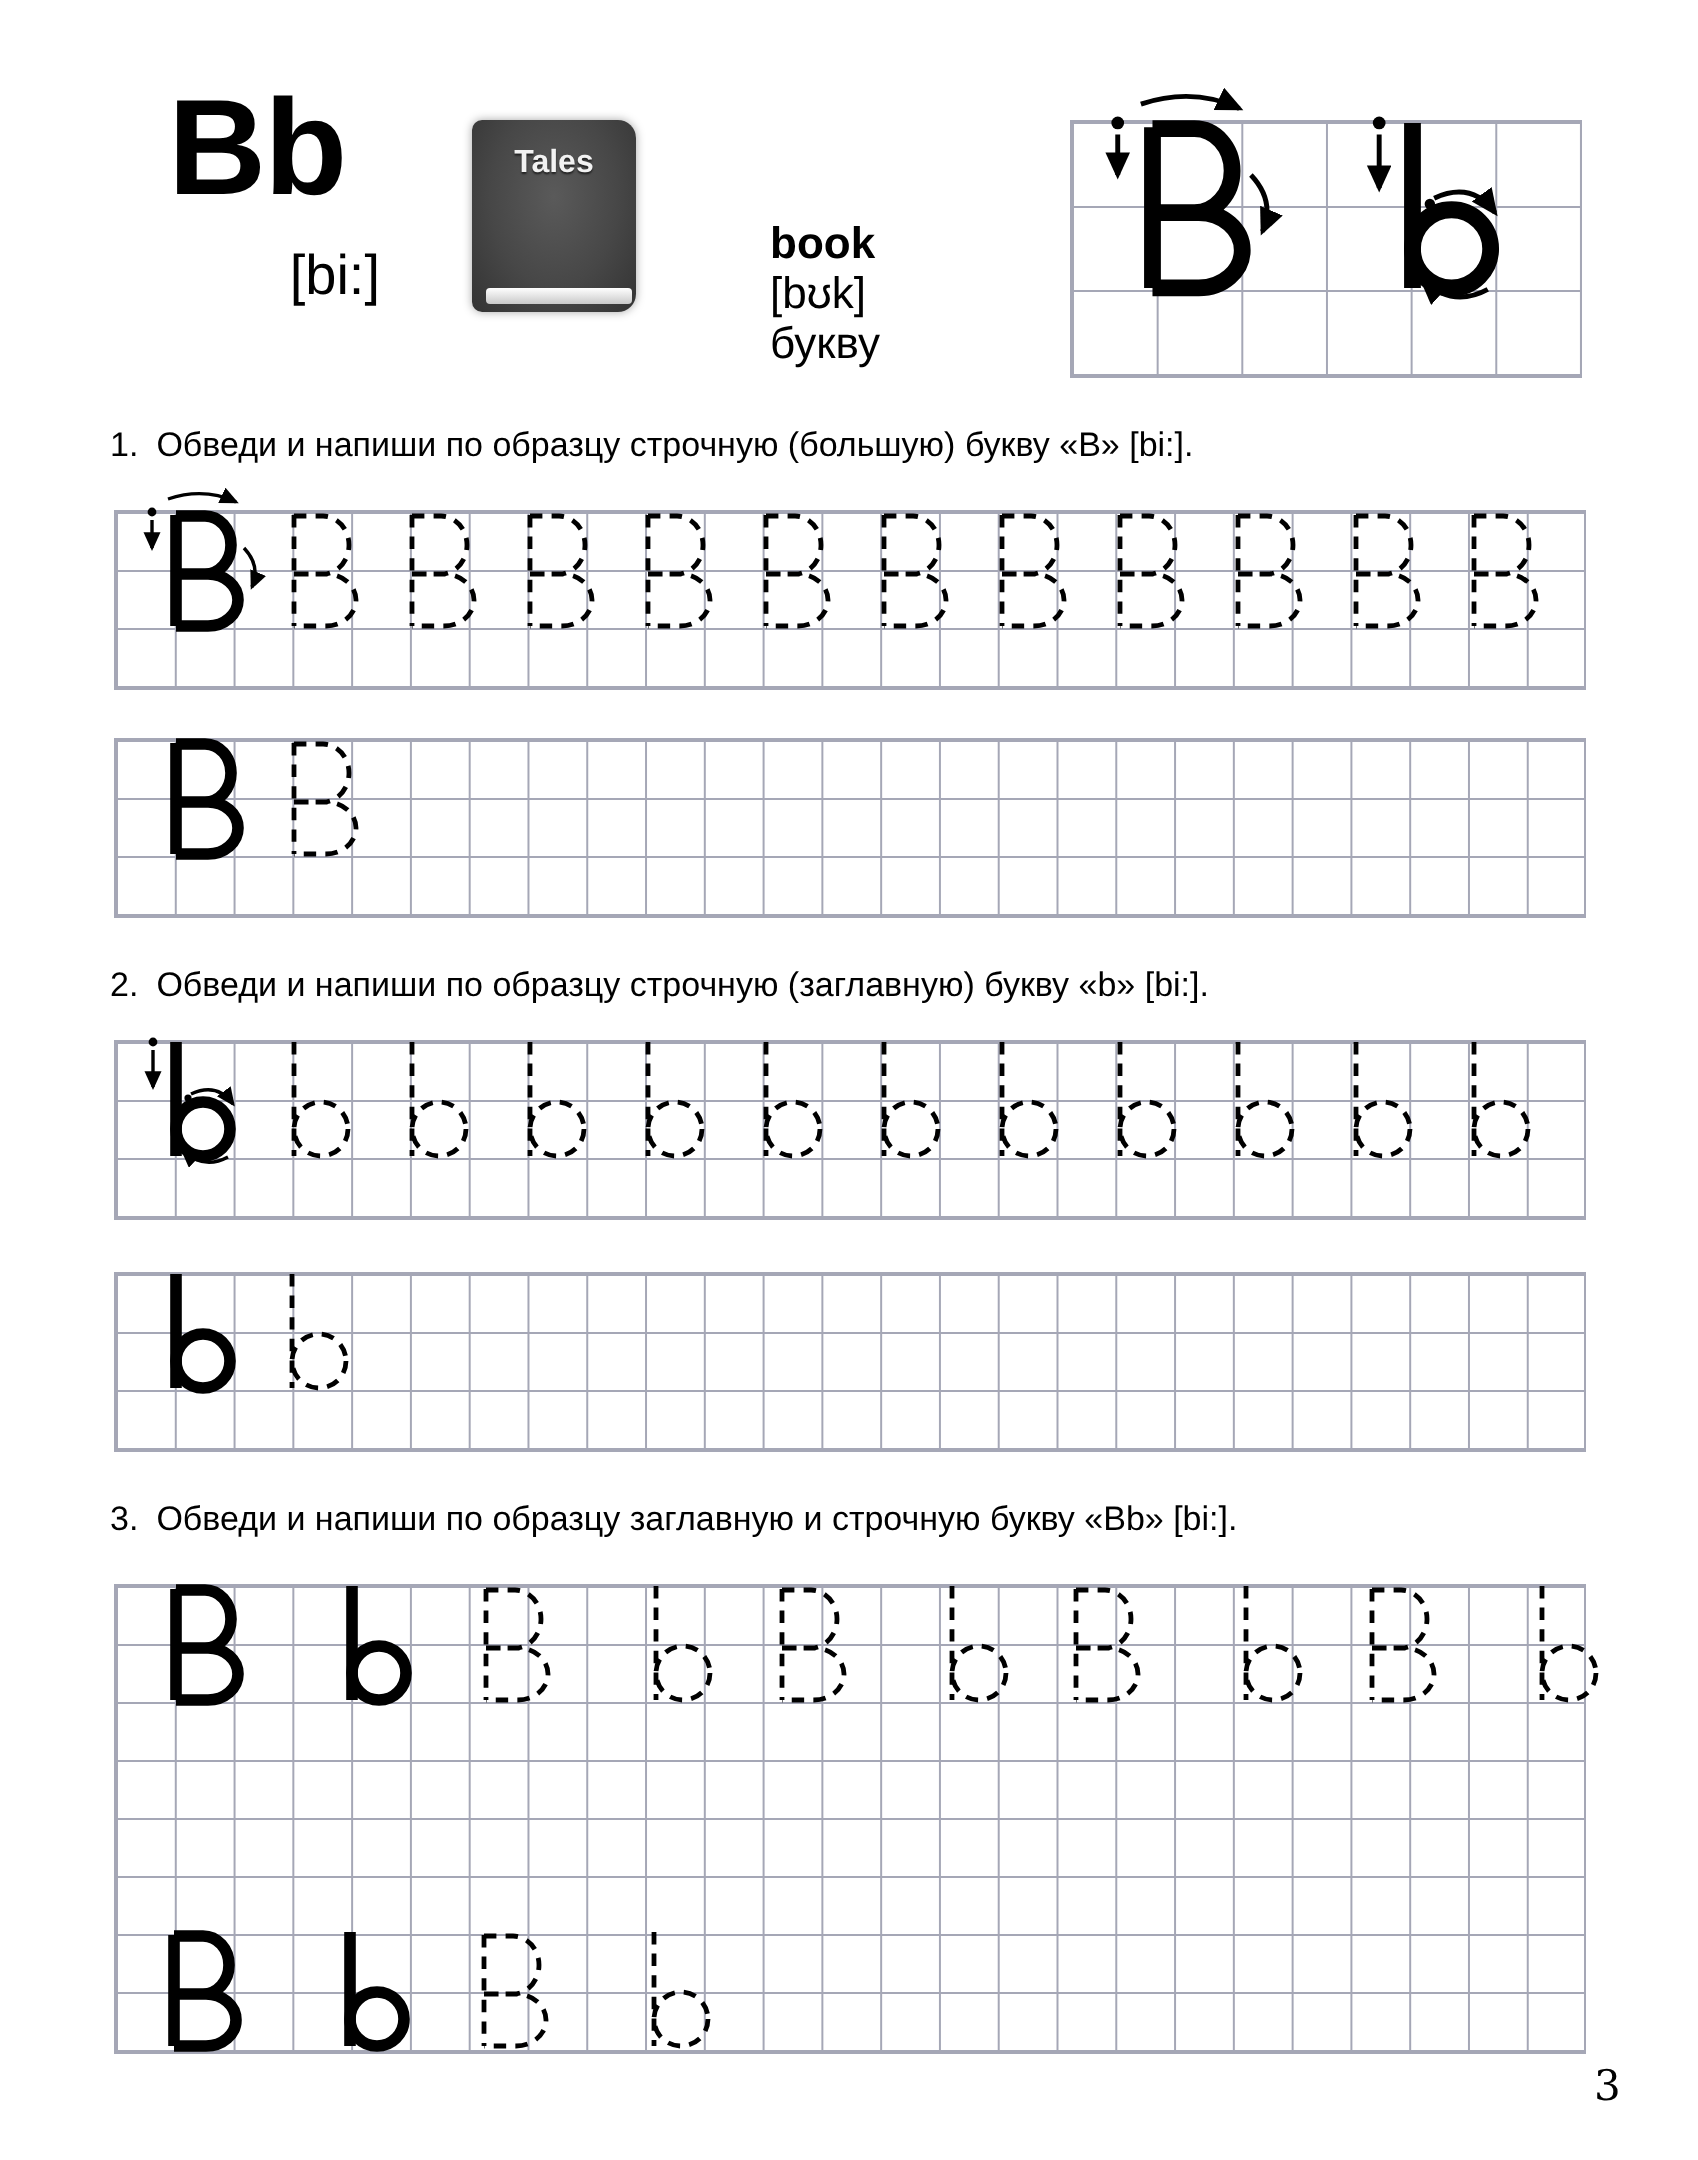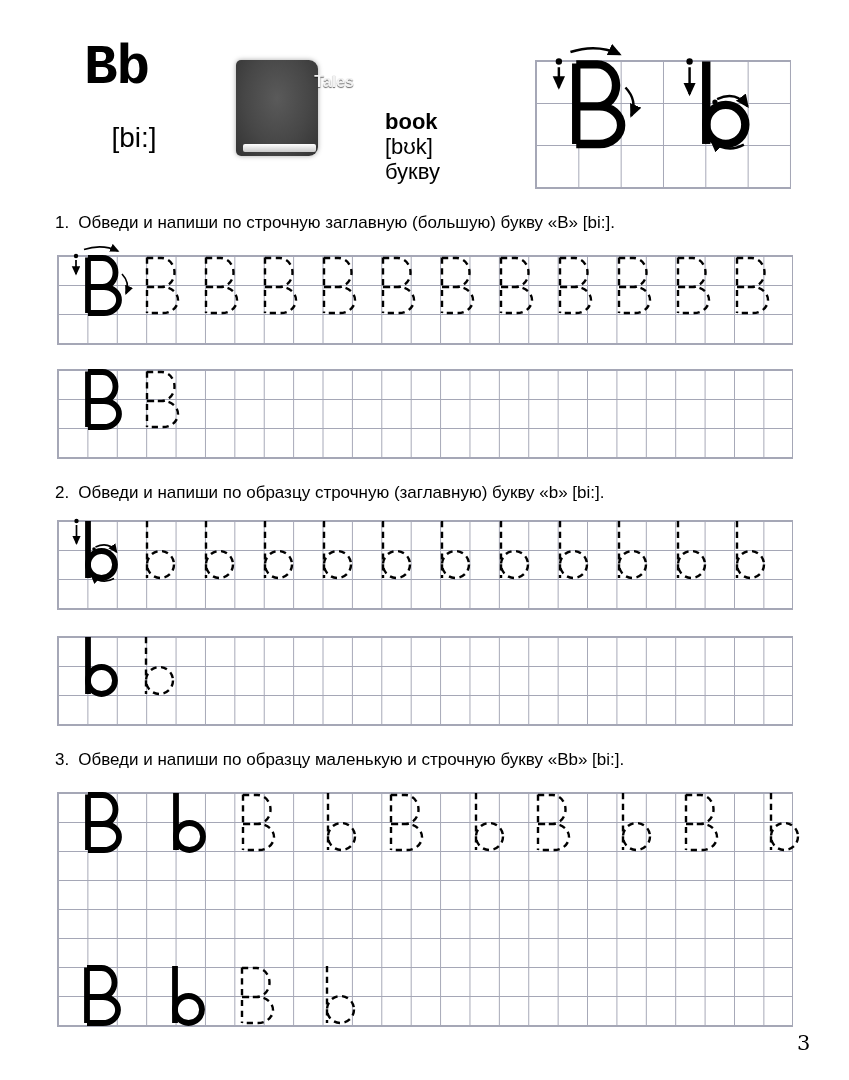--- a/index.html
+++ b/index.html
@@ -2,30 +2,30 @@
 <html><head>
 <meta charset="utf-8">
 <style>
   html,body{margin:0;padding:0;background:#e8e8e8;}
   .page{
     position:relative; width:849px; height:1080px; margin:0 auto;
     background:#ffffff; overflow:hidden;
     font-family:"Liberation Sans","DejaVu Sans",sans-serif; color:#000;
   }
   
-  .big-letters{position:absolute; left:84px; top:40px; font-size:56px; font-weight:700; letter-spacing:-1px; line-height:1;font-family:Liberation Mono, monospace;}
-  .big-pron{position:absolute; left:78px; top:122px; width:112px; text-align:center; font-size:28px;}
+  .big-letters{position:absolute; left:84px; top:40px; font-size:68px; font-weight:700; letter-spacing:-1px; line-height:1;}
+  .big-pron{position:absolute; left:78px; top:122px; width:112px; text-align:right; font-size:28px;}
   .book{
     position:absolute; left:236px; top:60px; width:82px; height:96px;
     background:radial-gradient(ellipse at 50% 40%, #5a5a5a 0%, #474747 55%, #333 100%);
     border-radius:5px 9px 9px 5px;
     box-shadow:0 0 5px rgba(0,0,0,.35);
   }
-  .book-title{position:absolute; left:0; top:13px; width:100%; text-align:right;
-    color:#f2f2f2; font-weight:700; font-size:16px; text-shadow:0 1px 1px rgba(0,0,0,.6);margin-left:36px;}
+  .book-title{position:absolute; left:0; top:13px; width:100%; text-align:center;
+    color:#f2f2f2; font-weight:700; font-size:16px; text-shadow:0 1px 1px rgba(0,0,0,.6);}
   .book-pages{position:absolute; left:7px; right:2px; bottom:4px; height:8px;
     background:linear-gradient(#ffffff,#c9c9c9); border-radius:2px;}
   .vocab{position:absolute; left:385px; top:64px; font-size:22px; line-height:25px;margin-top:45px;}
   .vocab .w{font-weight:700;}
   
   .grid{
     position:absolute; left:57px; width:734px;
     border:1px solid #a5a7b6;
     background-image:
       linear-gradient(to right,#a5a7b6 1px,transparent 1px),
@@ -101,21 +101,21 @@
         <use href="#gB"></use>
       </svg>
       <svg viewBox="0 0 34 60" width="49.232" height="86.88" class="letter" style="left: 163px; top: -1.448px;">
         <use href="#lowB" class="Ls"></use>
         <use href="#gb"></use>
       </svg>
     </div>
 
   <div class="ex-head" style="top:213px;">
     <span class="num">1.</span>
-    <span>Обведи и напиши по строчную заглавную (большую) букву «B» [bi:].</span>
+    <span>Обведи и напиши по образцу строчную (большую) букву «B» [bi:].</span>
   </div>
   <div class="grid g3" style="top:255px;">
       <svg viewBox="0 0 44 60" width="44" height="60" class="letter" style="left: 25px; top: -1px;">
         <use href="#capB" class="Ls"></use>
         <use href="#gB"></use>
       </svg>
       <svg viewBox="0 0 44 60" width="44" height="60" class="letter" style="left: 84px; top: -1px;">
         <use href="#capB" class="Ld"></use>
       </svg>
       <svg viewBox="0 0 44 60" width="44" height="60" class="letter" style="left: 143px; top: -1px;">
@@ -205,21 +205,21 @@
       <svg viewBox="0 0 34 60" width="34" height="60" class="letter" style="left: 25px; top: -1px;">
         <use href="#lowB" class="Ls"></use>
       </svg>
       <svg viewBox="0 0 34 60" width="34" height="60" class="letter" style="left: 83px; top: -1px;">
         <use href="#lowB" class="Ld"></use>
       </svg>
     </div>
 
   <div class="ex-head" style="top:750px;">
     <span class="num">3.</span>
-    <span>Обведи и напиши по образцу маленькую и строчную букву «Bb» [bi:].</span>
+    <span>Обведи и напиши по образцу заглавную и строчную букву «Bb» [bi:].</span>
   </div>
   <div class="grid g8" style="top:792px;">
 
   <svg viewBox="0 0 44 60" width="44" height="60" class="letter" style="left: 25px; top: -1px;">
         <use href="#capB" class="Ls"></use>
       </svg>
       <svg viewBox="0 0 34 60" width="34" height="60" class="letter" style="left: 113px; top: -1px;">
         <use href="#lowB" class="Ls"></use>
       </svg>
       <svg viewBox="0 0 44 60" width="44" height="60" class="letter" style="left: 180px; top: -1px;">

